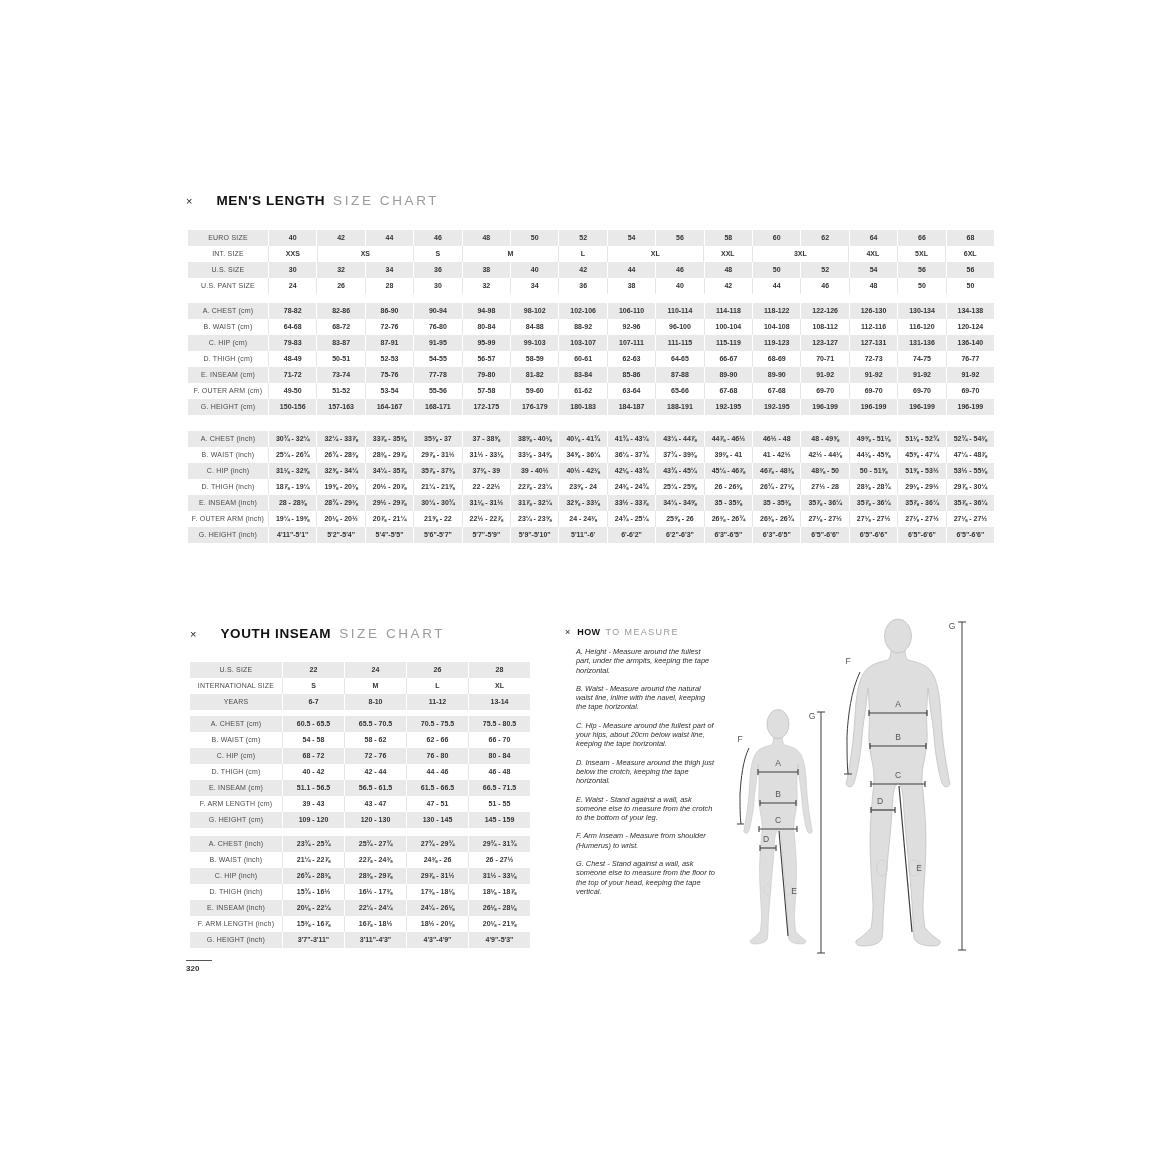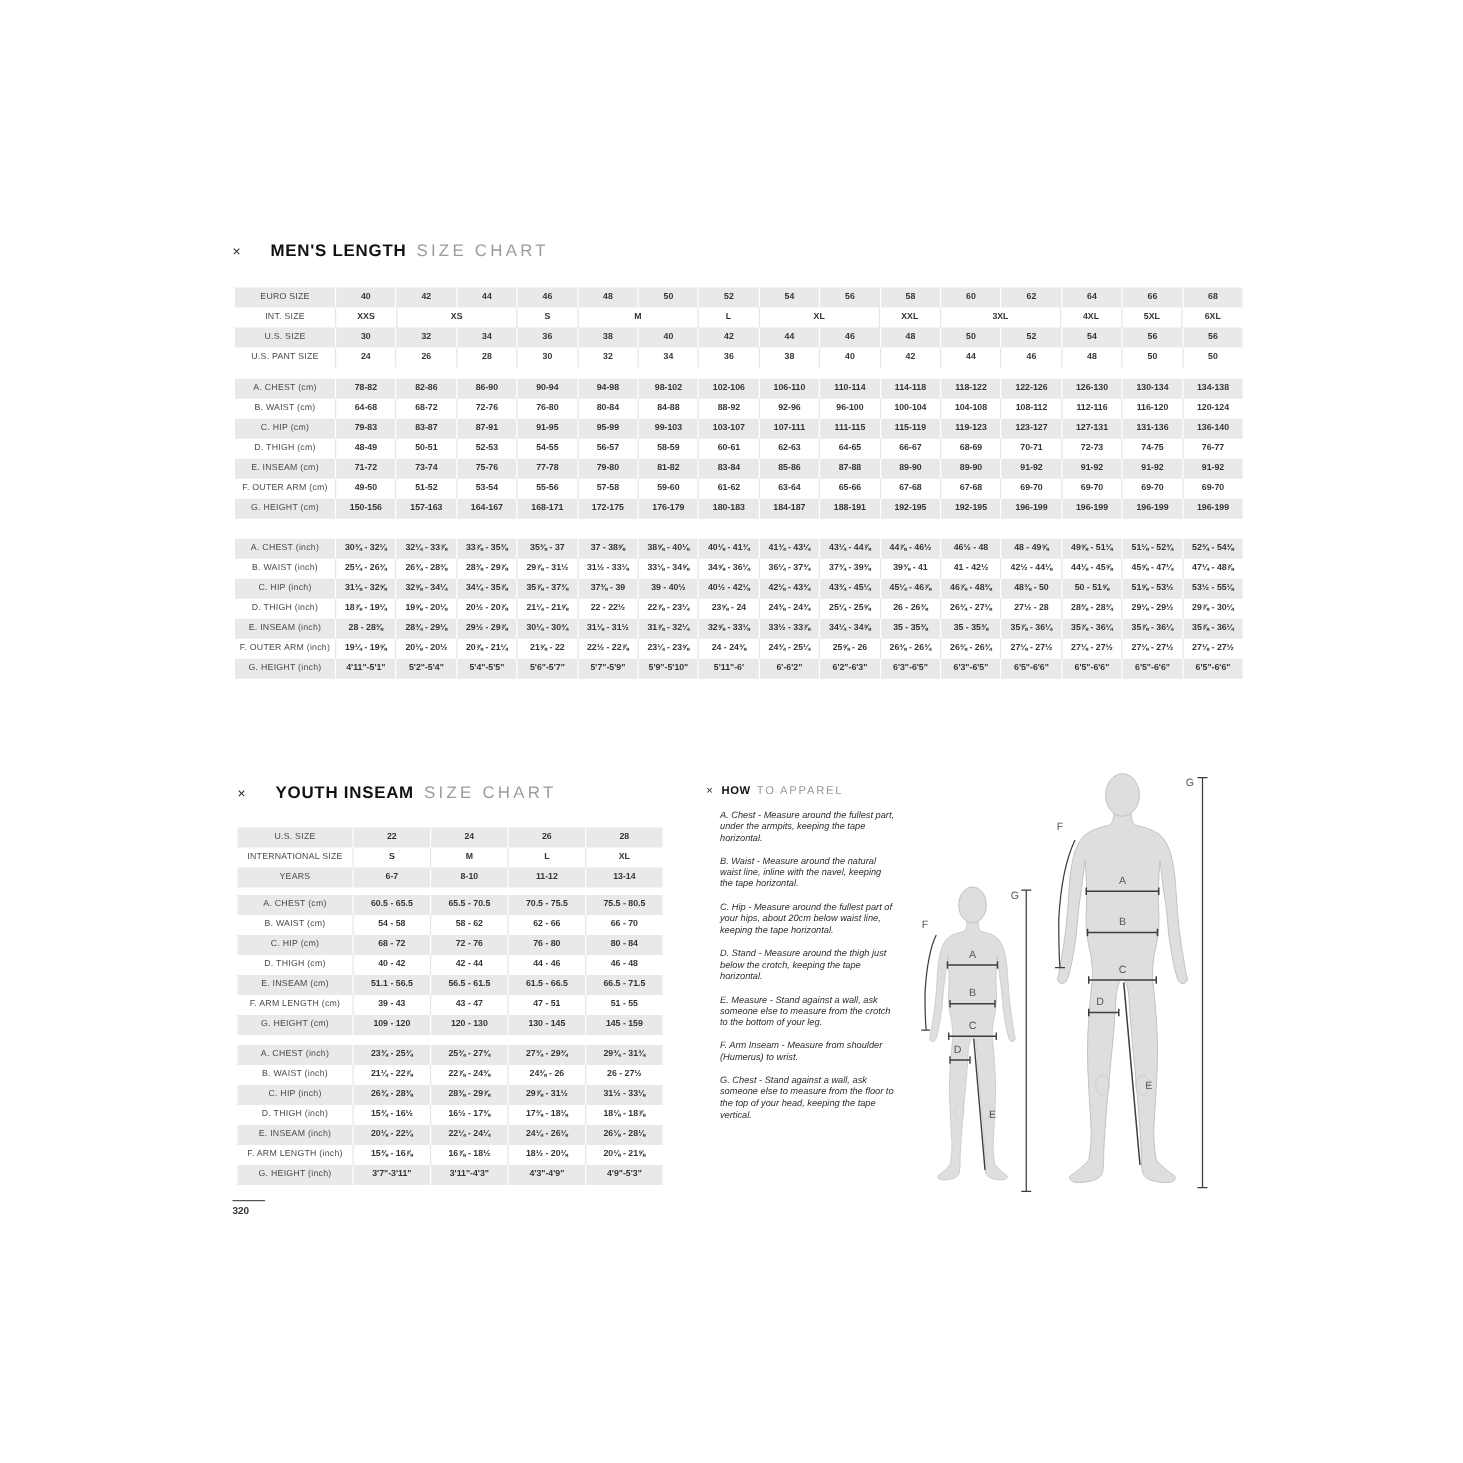--- a/index.html
+++ b/index.html
@@ -511,28 +511,28 @@
           <div class="t-cell" style="flex-grow: 1;">4'3"-4'9"</div>
           <div class="t-cell" style="flex-grow: 1;">4'9"-5'3"</div>
         </div>
       </div>
     </div>
 
   <div id="measure">
     <div class="m-head">
       <span class="marker">×</span>
       <span class="bold">HOW</span>
-      <span class="light">TO APPAREL</span>
+      <span class="light">TO MEASURE</span>
     </div>
     <div class="m-paras" id="measure-paras">
-        <p class="m-para"><span class="m-lead">A. Chest</span> - Measure around the fullest part, under the armpits, keeping the tape horizontal.</p>
+        <p class="m-para"><span class="m-lead">A. Height</span> - Measure around the fullest part, under the armpits, keeping the tape horizontal.</p>
         <p class="m-para"><span class="m-lead">B. Waist</span> - Measure around the natural waist line, inline with the navel, keeping the tape horizontal.</p>
         <p class="m-para"><span class="m-lead">C. Hip</span> - Measure around the fullest part of your hips, about 20cm below waist line, keeping the tape horizontal.</p>
-        <p class="m-para"><span class="m-lead">D. Stand</span> - Measure around the thigh just below the crotch, keeping the tape horizontal.</p>
-        <p class="m-para"><span class="m-lead">E. Measure</span> - Stand against a wall, ask someone else to measure from the crotch to the bottom of your leg.</p>
+        <p class="m-para"><span class="m-lead">D. Inseam</span> - Measure around the thigh just below the crotch, keeping the tape horizontal.</p>
+        <p class="m-para"><span class="m-lead">E. Waist</span> - Stand against a wall, ask someone else to measure from the crotch to the bottom of your leg.</p>
         <p class="m-para"><span class="m-lead">F. Arm Inseam</span> - Measure from shoulder (Humerus) to wrist.</p>
         <p class="m-para"><span class="m-lead">G. Chest</span> - Stand against a wall, ask someone else to measure from the floor to the top of your head, keeping the tape vertical.</p>
       </div>
   </div>
 
   <svg class="fig" style="left:838px;top:616px;" width="132" height="342" viewBox="0 0 132 342">
     <g id="adult-body">
       <path fill="#dedede" stroke="#c2c2c2" stroke-width="0.8" d="
         M 53,34 C 53,39 52,42 50,44 C 42,46 33,48 28,54
         C 20,63 18,82 17,100 C 16,118 14,136 11,152 C 10,158 9,164 8,168

